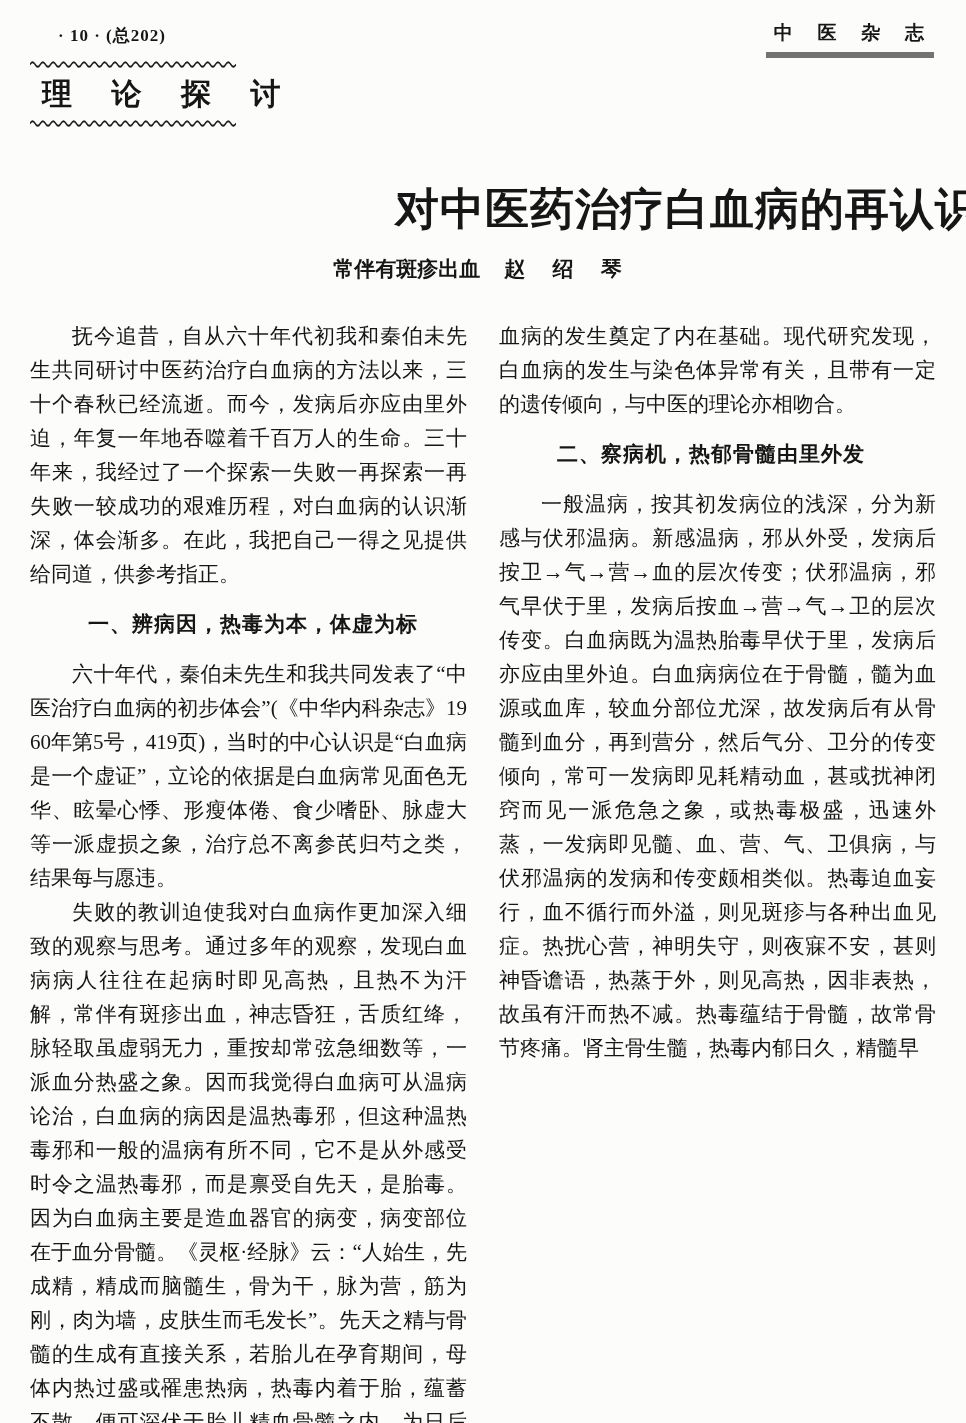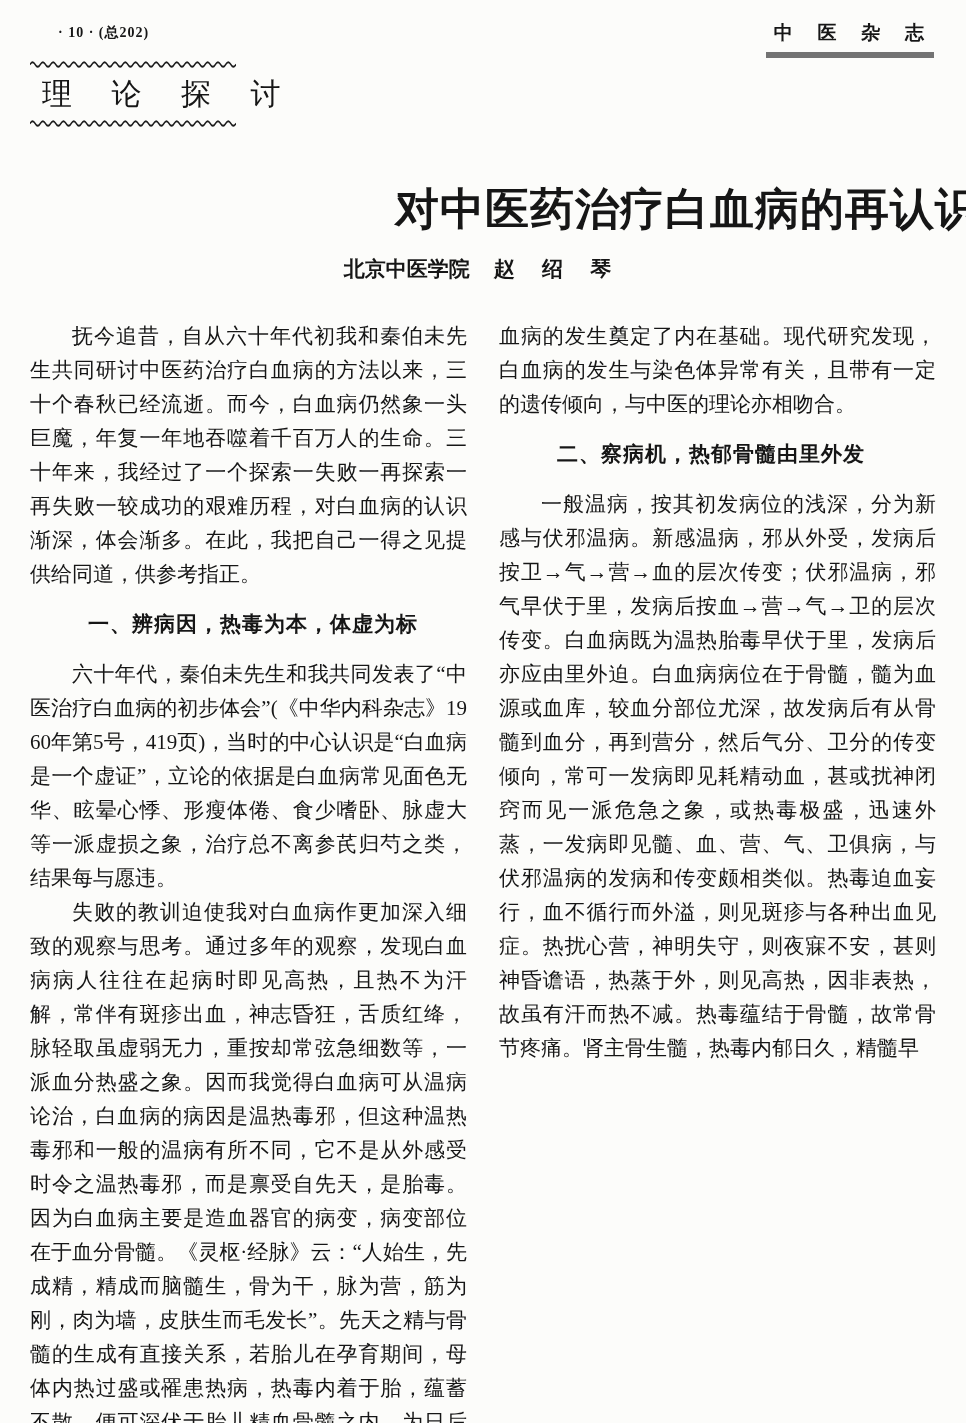--- a/index.html
+++ b/index.html
@@ -16,38 +16,38 @@
 
   
   .topbar {
     position: absolute;
     top: 18px; left: 58px; right: 32px;
     display: flex;
     justify-content: space-between;
     align-items: flex-start;
     font-weight: bold;
   }
-  .pageinfo { font-size: 14px; letter-spacing: 1px; padding-top: 6px; }
+  .pageinfo { font-size: 17px; letter-spacing: 1px; padding-top: 6px; }
   .journal  {
     font-size: 19px;
     letter-spacing: 10px;
     border-bottom: 6px solid #737373;
     padding: 2px 0 6px 8px;
     white-space: nowrap;
   }
 
   
   .section-tag { position: absolute; top: 60px; left: 30px; width: 212px; }
   .section-tag svg { display: block; }
   .section-label {
     font-size: 30px;
     letter-spacing: 16px;
     padding: 5px 0 4px 12px;
     white-space: nowrap;
-    font-weight: 400;
+    font-weight: 700;
   }
 
   
   .title {
     position: absolute;
     top: 166px; left: 0;
     width: 100%;
     margin: 14px;
     text-align: right;
     font-family: "Liberation Sans", sans-serif;
@@ -108,26 +108,26 @@
     </svg>
     <div class="section-label">理 论 探 讨</div>
     <svg width="206" height="9" viewBox="0 0 400 10" preserveAspectRatio="none">
       <path d="M0 5 Q5 0 10 5 T20 5 T30 5 T40 5 T50 5 T60 5 T70 5 T80 5 T90 5 T100 5 T110 5 T120 5 T130 5 T140 5 T150 5 T160 5 T170 5 T180 5 T190 5 T200 5 T210 5 T220 5 T230 5 T240 5 T250 5 T260 5 T270 5 T280 5 T290 5 T300 5 T310 5 T320 5 T330 5 T340 5 T350 5 T360 5 T370 5 T380 5 T390 5 T400 5" fill="none" stroke="#1c1c1c" stroke-width="2.2"></path>
     </svg>
   </div>
 
   <h1 class="title">对中医药治疗白血病的再认识</h1>
 
   <div class="byline">
-    <span>北京中医学院</span><span class="author">赵 绍 琴</span>
+    <span>常伴有斑疹出血</span><span class="author">赵 绍 琴</span>
   </div>
 
   <div class="columns">
     <div class="col">
-      <p class="para">抚今追昔，自从六十年代初我和秦伯未先生共同研讨中医药治疗白血病的方法以来，三十个春秋已经流逝。而今，白血病仍然象一头巨魔，年复一年地吞噬着千百万人的生命。三十年来，我经过了一个探索一失败一再探索一再失败一较成功的艰难历程，对白血病的认识渐深，体会渐多。在此，我把自己一得之见提供给同道，供参考指正。</p>
+      <p class="para">抚今追昔，自从六十年代初我和秦伯未先生共同研讨中医药治疗白血病的方法以来，三十个春秋已经流逝。而今，发病后亦应由里外迫，年复一年地吞噬着千百万人的生命。三十年来，我经过了一个探索一失败一再探索一再失败一较成功的艰难历程，对白血病的认识渐深，体会渐多。在此，我把自己一得之见提供给同道，供参考指正。</p>
       <h2 class="subhead">一、辨病因，热毒为本，体虚为标</h2>
       <p class="para">六十年代，秦伯未先生和我共同发表了“中医治疗白血病的初步体会”(《中华内科杂志》1960年第5号，419页)，当时的中心认识是“白血病是一个虚证”，立论的依据是白血病常见面色无华、眩晕心悸、形瘦体倦、食少嗜卧、脉虚大等一派虚损之象，治疗总不离参芪归芍之类，结果每与愿违。</p>
       <p class="para">失败的教训迫使我对白血病作更加深入细致的观察与思考。通过多年的观察，发现白血病病人往往在起病时即见高热，且热不为汗解，常伴有斑疹出血，神志昏狂，舌质红绛，脉轻取虽虚弱无力，重按却常弦急细数等，一派血分热盛之象。因而我觉得白血病可从温病论治，白血病的病因是温热毒邪，但这种温热毒邪和一般的温病有所不同，它不是从外感受时令之温热毒邪，而是禀受自先天，是胎毒。因为白血病主要是造血器官的病变，病变部位在于血分骨髓。《灵枢·经脉》云：“人始生，先成精，精成而脑髓生，骨为干，脉为营，筋为刚，肉为墙，皮肤生而毛发长”。先天之精与骨髓的生成有直接关系，若胎儿在孕育期间，母体内热过盛或罹患热病，热毒内着于胎，蕴蓄不散，便可深伏于胎儿精血骨髓之内，为日后白</p>
     </div>
     <div class="col">
       <p class="para no-indent">血病的发生奠定了内在基础。现代研究发现，白血病的发生与染色体异常有关，且带有一定的遗传倾向，与中医的理论亦相吻合。</p>
       <h2 class="subhead">二、察病机，热郁骨髓由里外发</h2>
       <p class="para">一般温病，按其初发病位的浅深，分为新感与伏邪温病。新感温病，邪从外受，发病后按卫→气→营→血的层次传变；伏邪温病，邪气早伏于里，发病后按血→营→气→卫的层次传变。白血病既为温热胎毒早伏于里，发病后亦应由里外迫。白血病病位在于骨髓，髓为血源或血库，较血分部位尤深，故发病后有从骨髓到血分，再到营分，然后气分、卫分的传变倾向，常可一发病即见耗精动血，甚或扰神闭窍而见一派危急之象，或热毒极盛，迅速外蒸，一发病即见髓、血、营、气、卫俱病，与伏邪温病的发病和传变颇相类似。热毒迫血妄行，血不循行而外溢，则见斑疹与各种出血见症。热扰心营，神明失守，则夜寐不安，甚则神昏谵语，热蒸于外，则见高热，因非表热，故虽有汗而热不减。热毒蕴结于骨髓，故常骨节疼痛。肾主骨生髓，热毒内郁日久，精髓早</p>
     </div>
   </div>

